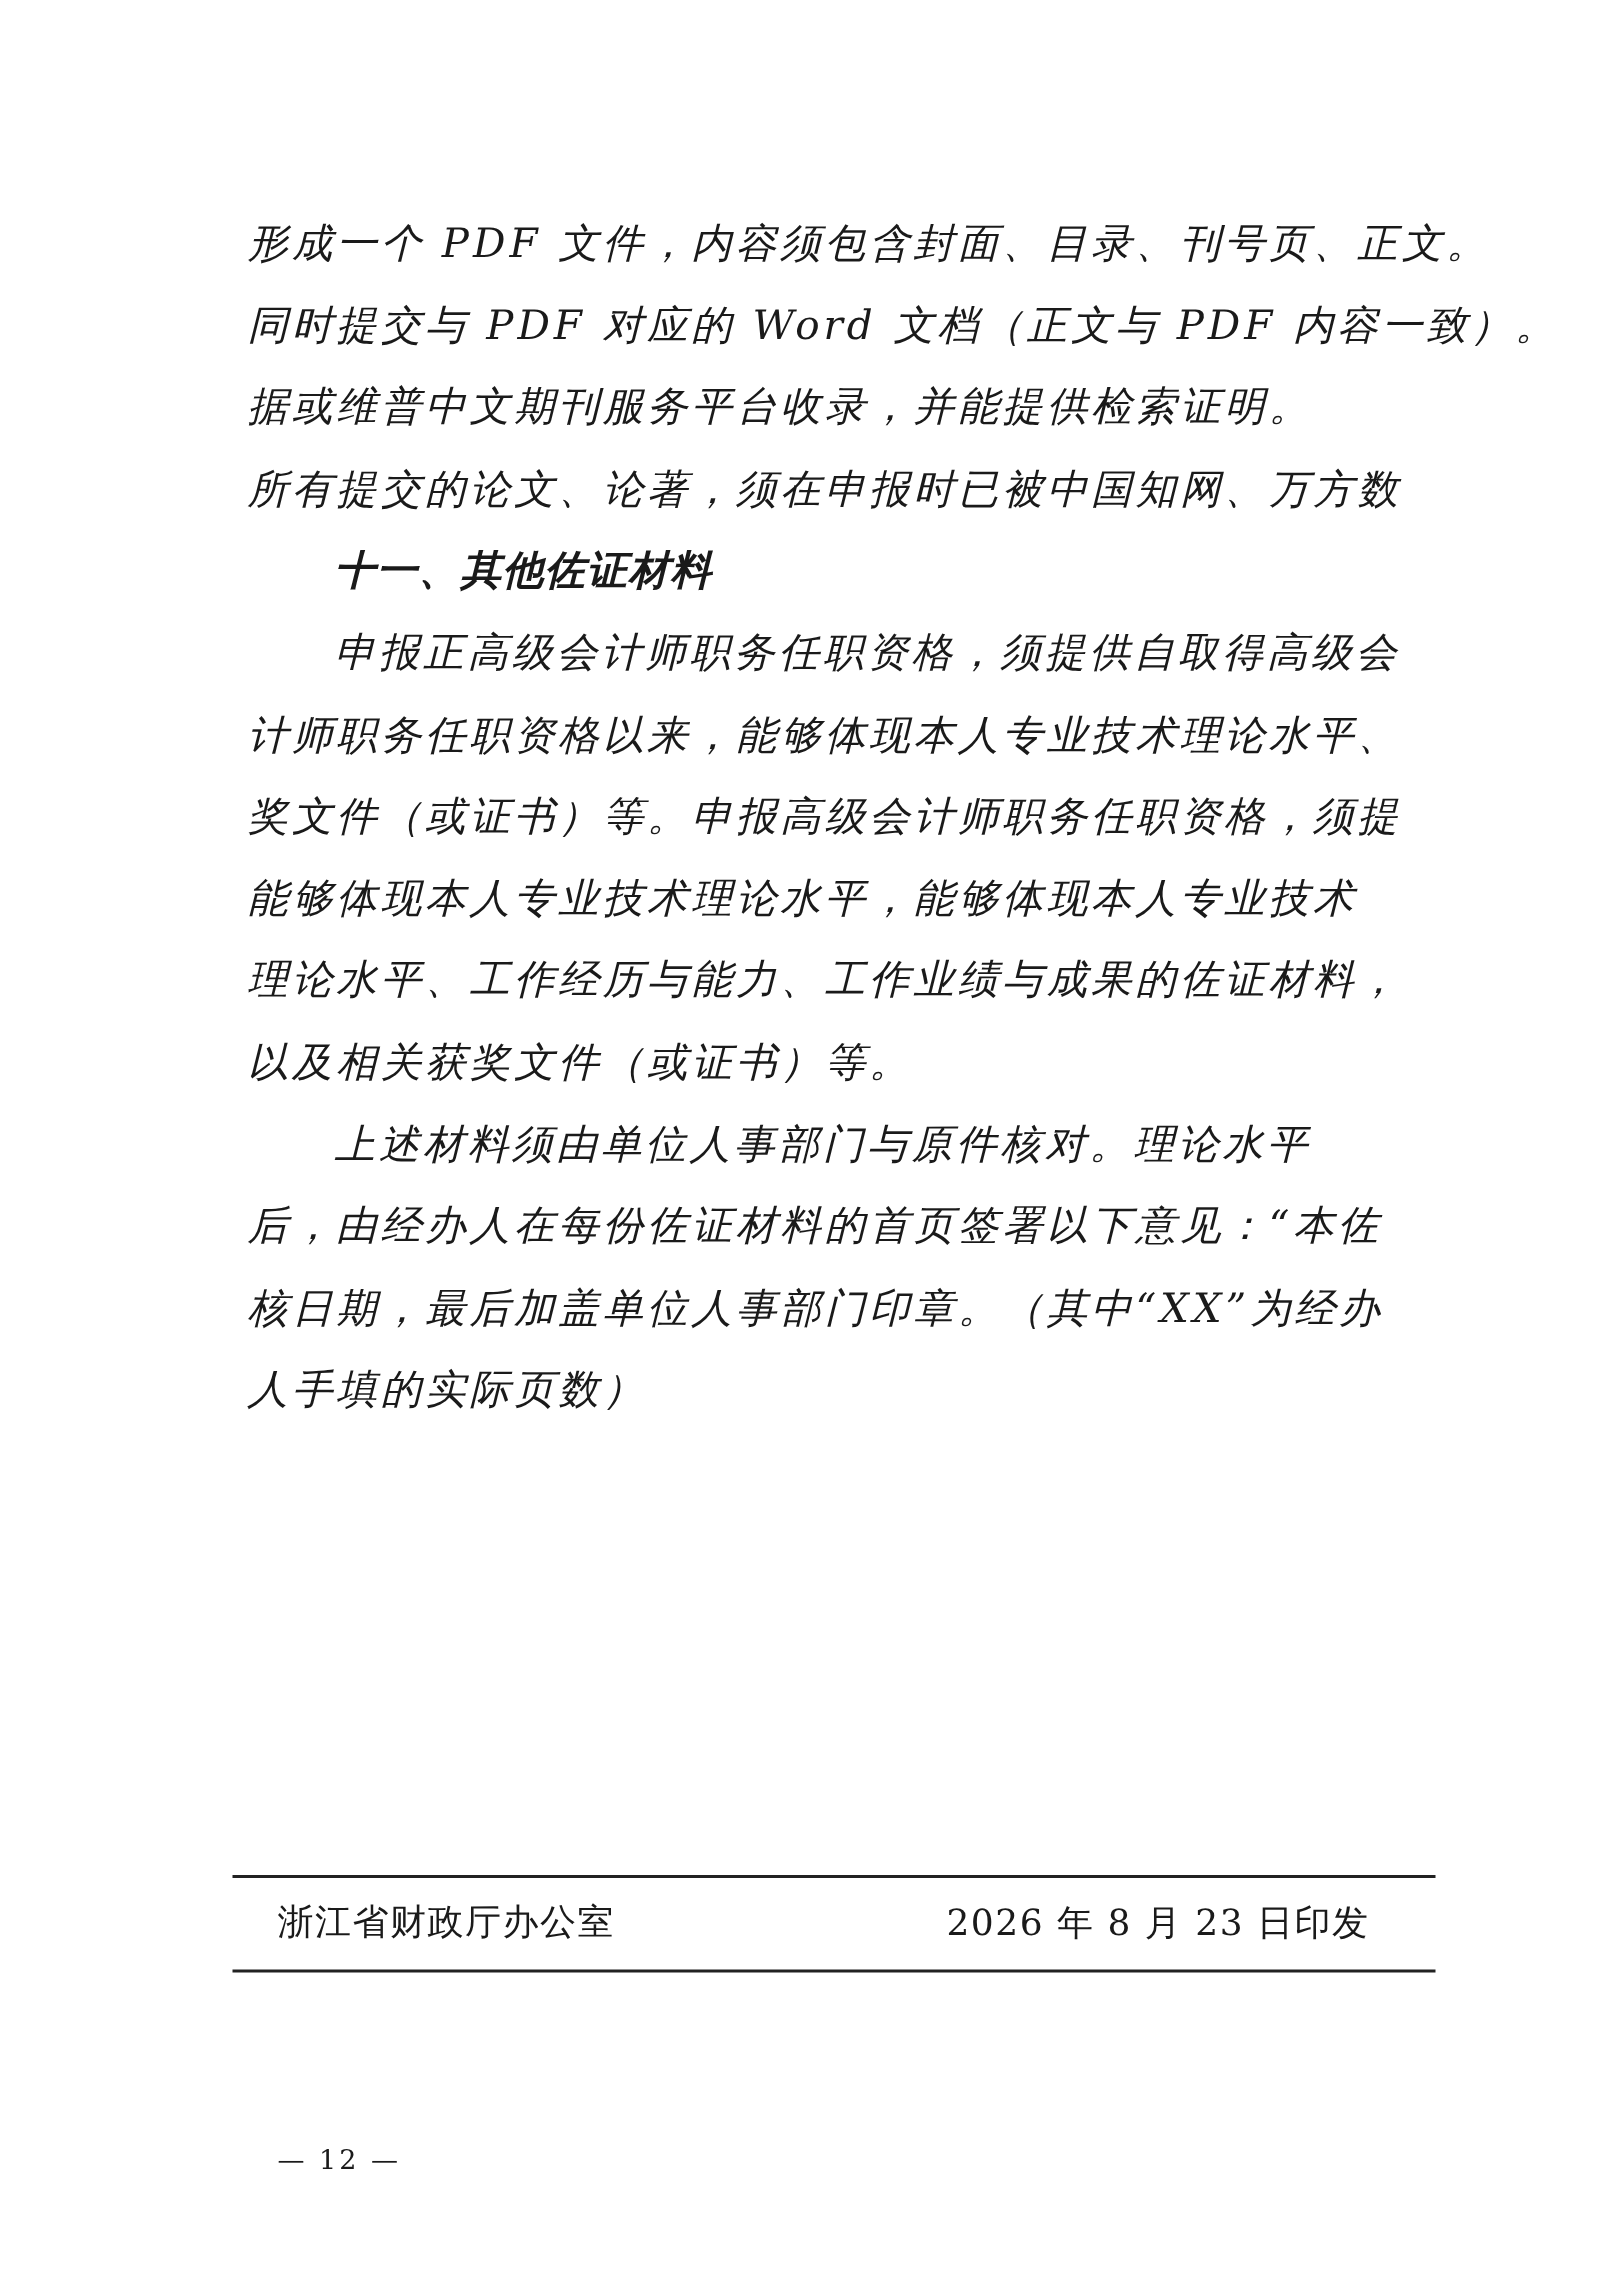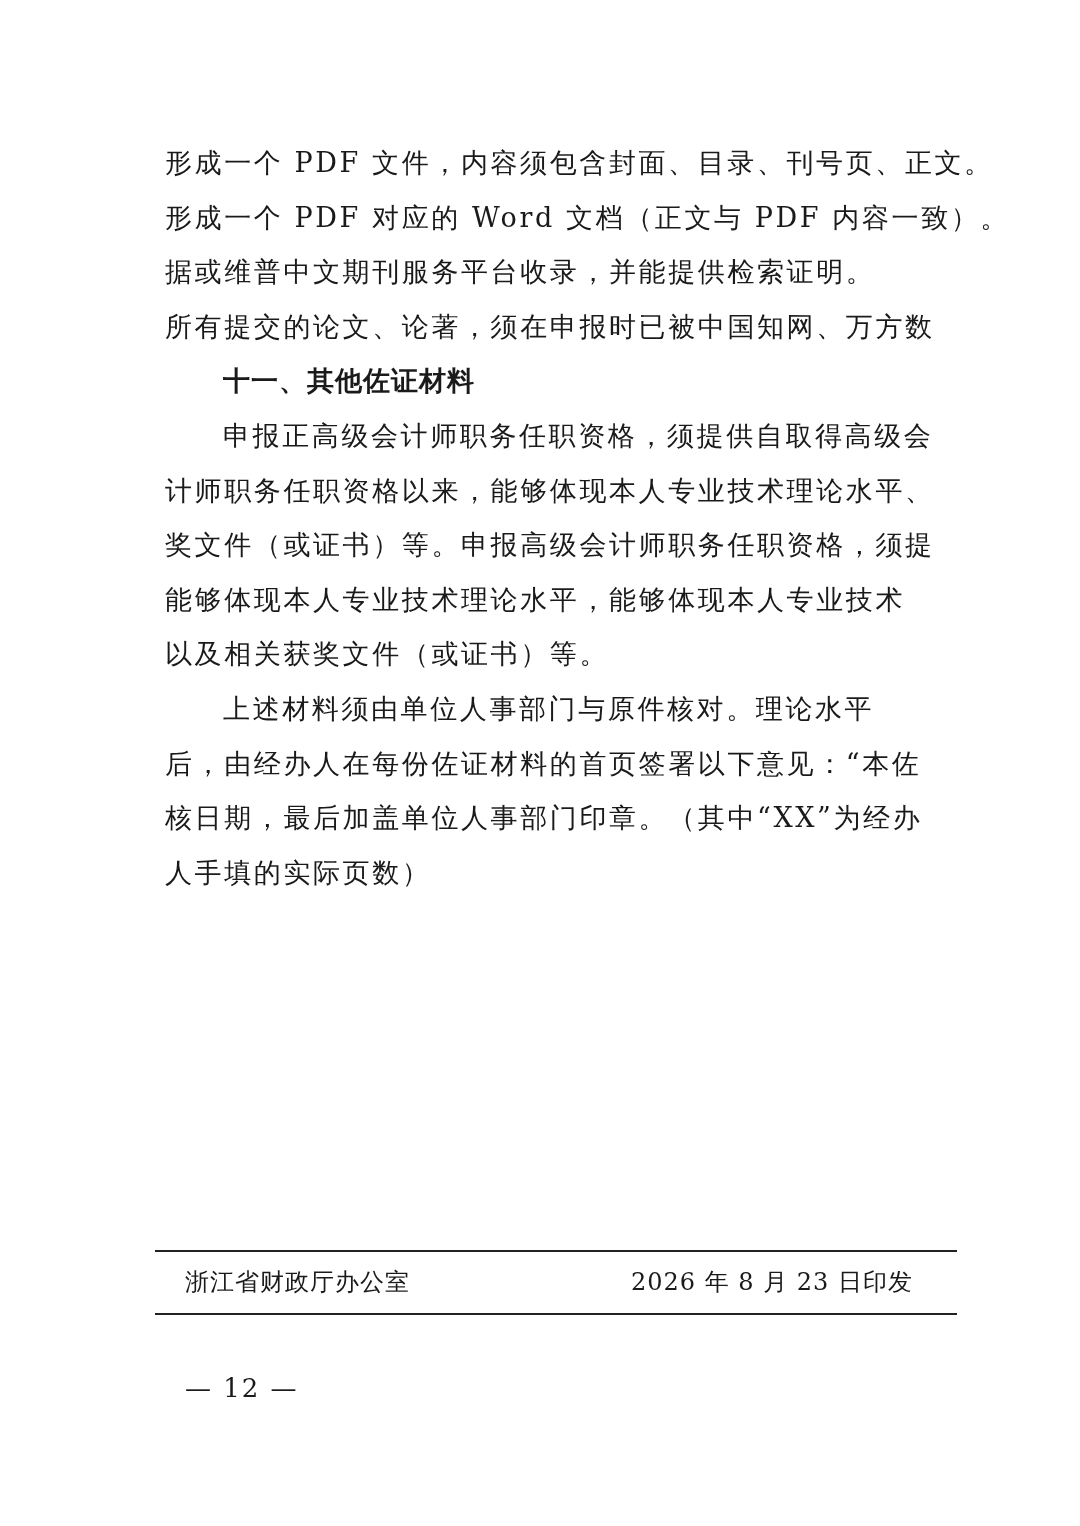--- a/index.html
+++ b/index.html
@@ -28,20 +28,21 @@
     top: 136px;
     width: 752px;
   }
   .line {
     height: 54.6px;
     line-height: 54.6px;
     font-size: 27px;
     letter-spacing: 2.6px;
     white-space: nowrap;
     overflow: visible;
+    font-style: italic;
   }
   .indent {
     padding-left: 58px;
   }
   .heading {
     font-family: "DejaVu Sans", "Liberation Sans", sans-serif;
     font-weight: bold;
     letter-spacing: 1px;
   }
   .rule {
@@ -68,42 +69,43 @@
     right: 167px;
     top: 1264px;
     font-size: 24px;
     line-height: 36px;
     letter-spacing: 1px;
     white-space: nowrap;
   }
   .page-num {
     position: absolute;
     left: 185px;
-    top: 1372px;
-    font-size: 26px;
+    top: 1425px;
+    font-size: 18px;
     line-height: 32px;
     letter-spacing: 2px;
     white-space: nowrap;
   }
 </style>
 </head>
 <body>
 
 <div class="page">
 
   <div class="body-text">
     <div class="line">形成一个 PDF 文件，内容须包含封面、目录、刊号页、正文。</div>
-    <div class="line">形成一个 PDF 对应的 Word 文档（正文与 PDF 内容一致）。</div>
+    <div class="line">同时提交与 PDF 对应的 Word 文档（正文与 PDF 内容一致）。</div>
     <div class="line">据或维普中文期刊服务平台收录，并能提供检索证明。</div>
     <div class="line">所有提交的论文、论著，须在申报时已被中国知网、万方数</div>
     <div class="line indent heading">十一、其他佐证材料</div>
     <div class="line indent">申报正高级会计师职务任职资格，须提供自取得高级会</div>
     <div class="line">计师职务任职资格以来，能够体现本人专业技术理论水平、</div>
     <div class="line">奖文件（或证书）等。申报高级会计师职务任职资格，须提</div>
     <div class="line">能够体现本人专业技术理论水平，能够体现本人专业技术</div>
+    <div class="line">理论水平、工作经历与能力、工作业绩与成果的佐证材料，</div>
     <div class="line">以及相关获奖文件（或证书）等。</div>
     <div class="line indent">上述材料须由单位人事部门与原件核对。理论水平</div>
     <div class="line">后，由经办人在每份佐证材料的首页签署以下意见：“本佐</div>
     <div class="line">核日期，最后加盖单位人事部门印章。（其中“XX”为经办</div>
     <div class="line">人手填的实际页数）</div>
   </div>
 
   <div class="rule top"></div>
   <div class="footer-left">浙江省财政厅办公室</div>
   <div class="footer-right">2026 年 8 月 23 日印发</div>

